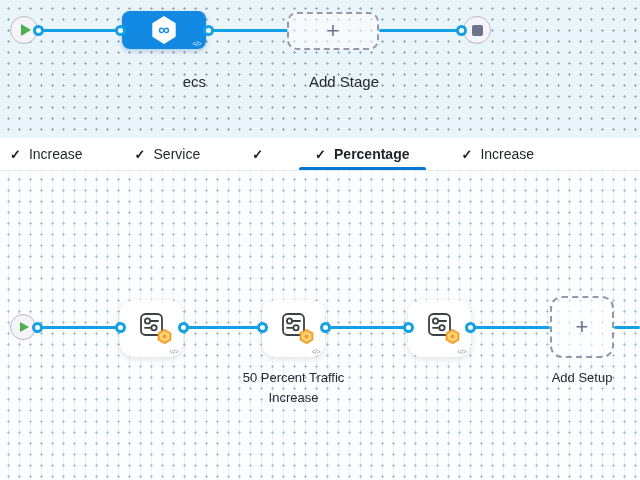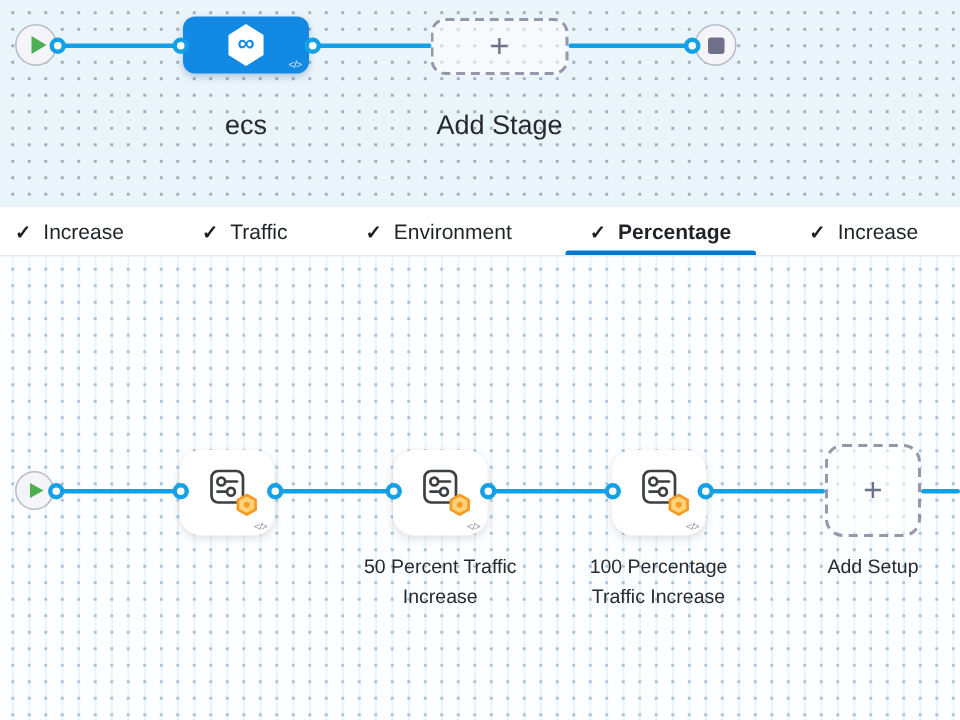--- a/index.html
+++ b/index.html
@@ -51,21 +51,21 @@
     box-shadow:0 2px 5px rgba(10,80,140,0.25); cursor:pointer;
   }
   .hexagon {
     width:26px; height:28px; background:#fff;
     clip-path:polygon(50% 0%, 95% 26%, 95% 74%, 50% 100%, 5% 74%, 5% 26%);
     display:flex; align-items:center; justify-content:center;
   }
   .hexagon span { color:#1289E2; font-size:16px; font-weight:bold; line-height:1; margin-top:-1px; }
   .node-code { position:absolute; right:5px; bottom:2px; font-size:7px; letter-spacing:-0.5px; color:rgba(255,255,255,0.85); }
 
-  .node-label { position:absolute; text-align:center; font-size:18px; color:#26292E; z-index:2; line-height:1.55; }
+  .node-label { position:absolute; text-align:right; font-size:15px; color:#26292E; z-index:2; line-height:1.55; }
 
   
   .add-box {
     position:absolute; border:2px dashed #9597AD; border-radius:10px;
     background:rgba(255,255,255,0.55); display:flex; align-items:center; justify-content:center;
     z-index:2; cursor:pointer;
   }
   .add-box .plus { font-size:22px; font-weight:300; color:#6F718A; line-height:1; }
 
   
@@ -133,25 +133,24 @@
     </div>
   </div>
 
   <div class="tab-bar">
     <div class="tab">
       <span class="check">✓</span>
       <span>Increase</span>
     </div>
     <div class="tab">
       <span class="check">✓</span>
-      <span>Traffic</span>
-    </div>
-    <div class="tab">
-      <span class="check">✓</span>
-      <span>Environment</span>
+      <span>Service</span>
+    </div>
+    <div class="tab">
+      <span class="check">✓</span>
     </div>
     <div class="tab active">
       <span class="check">✓</span>
       <span>Percentage</span>
     </div>
     <div class="tab">
       <span class="check">✓</span>
       <span>Increase</span>
     </div>
   </div>
@@ -219,21 +218,20 @@
           <line x1="7" y1="16.8" x2="12.6" y2="16.8" stroke="#3C4043" stroke-width="1.8" stroke-linecap="round"></line>
           <circle cx="16" cy="16.8" r="2.6" fill="none" stroke="#3C4043" stroke-width="1.8"></circle>
         </svg>
         <svg class="badge" width="15" height="15" viewBox="0 0 14 14">
           <polygon points="7,0.9 12.5,4 12.5,10 7,13.1 1.5,10 1.5,4" fill="#FFD27A" stroke="#F59B23" stroke-width="1.7"></polygon>
           <circle cx="7" cy="7" r="1.8" fill="#F59B23"></circle>
         </svg>
       </div>
       <span class="card-code">&lt;/&gt;</span>
     </div>
-    <div class="step-label" style="left:385px;">100 Percentage Traffic Increase</div>
 
     <div class="add-box" style="left:550px; top:125px; width:64px; height:62px; border-radius:12px;">
       <span class="plus">+</span>
     </div>
     <div class="step-label" style="left:532px; width:100px; white-space:nowrap;">Add Setup</div>
   </div>
 
 </div>
 
 </body></html>

